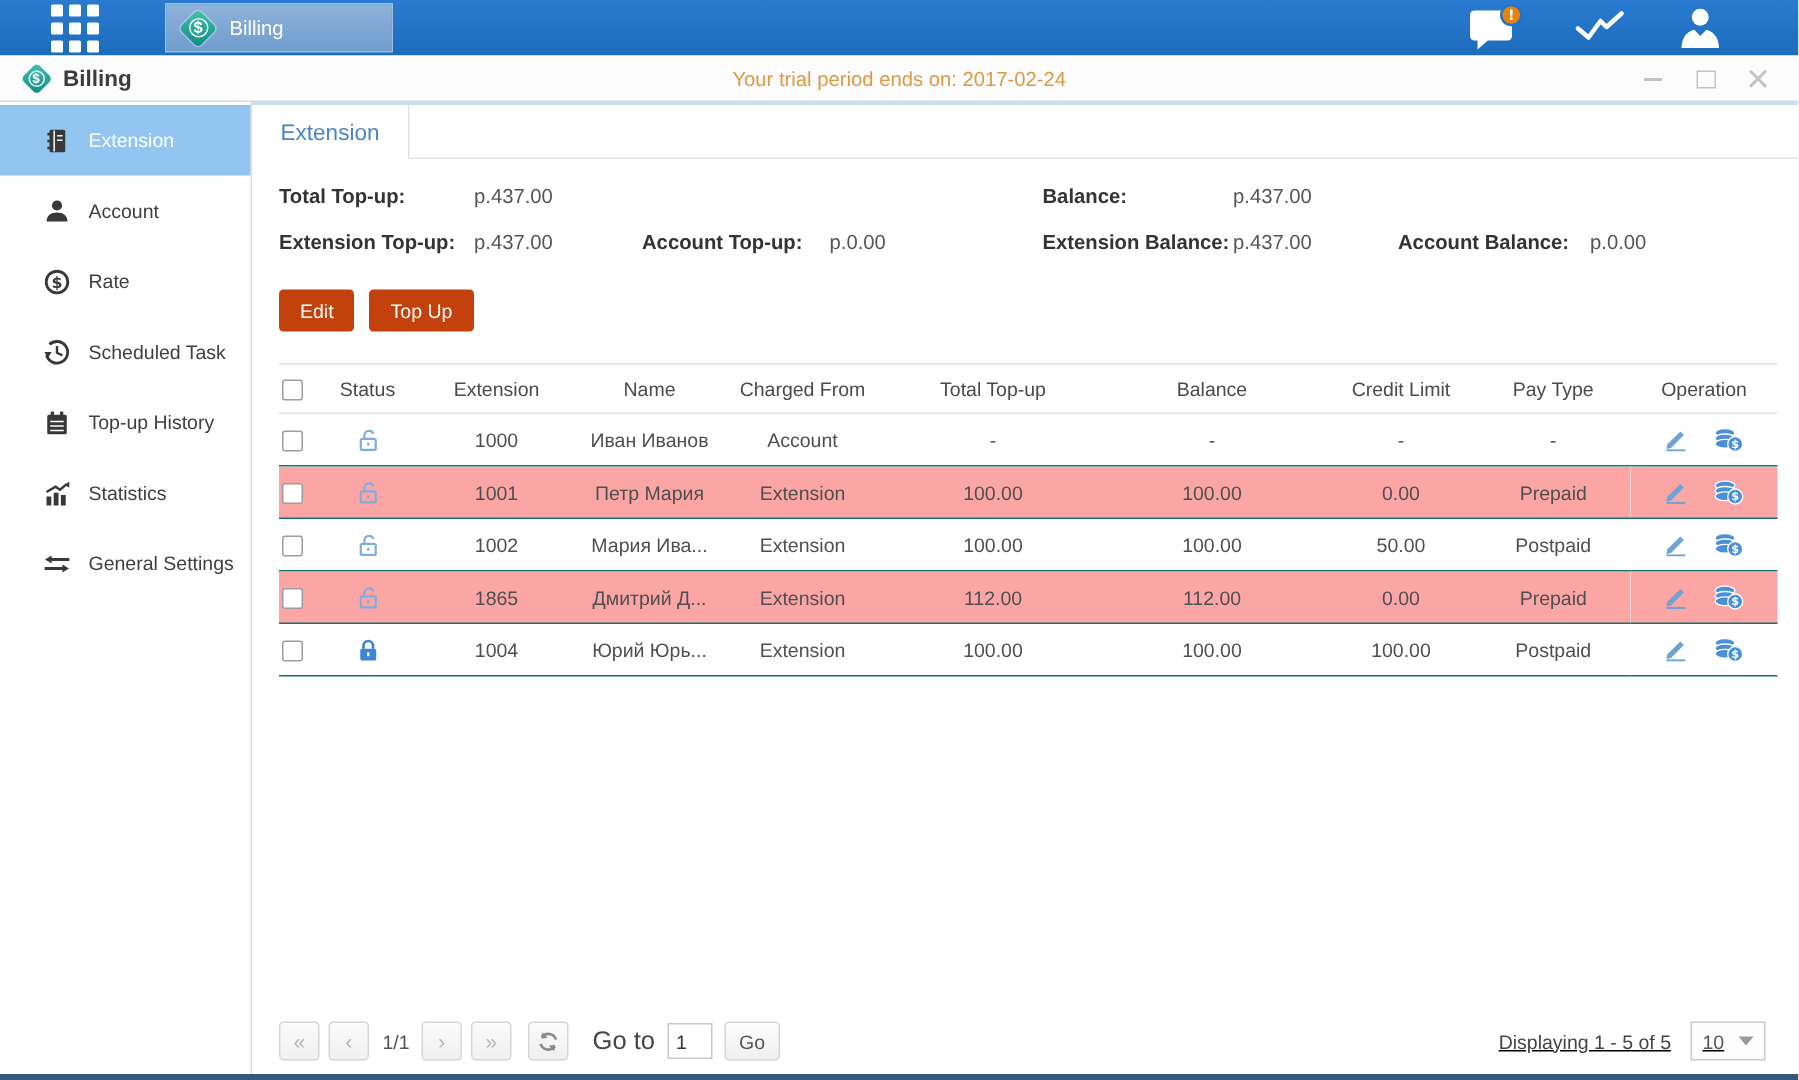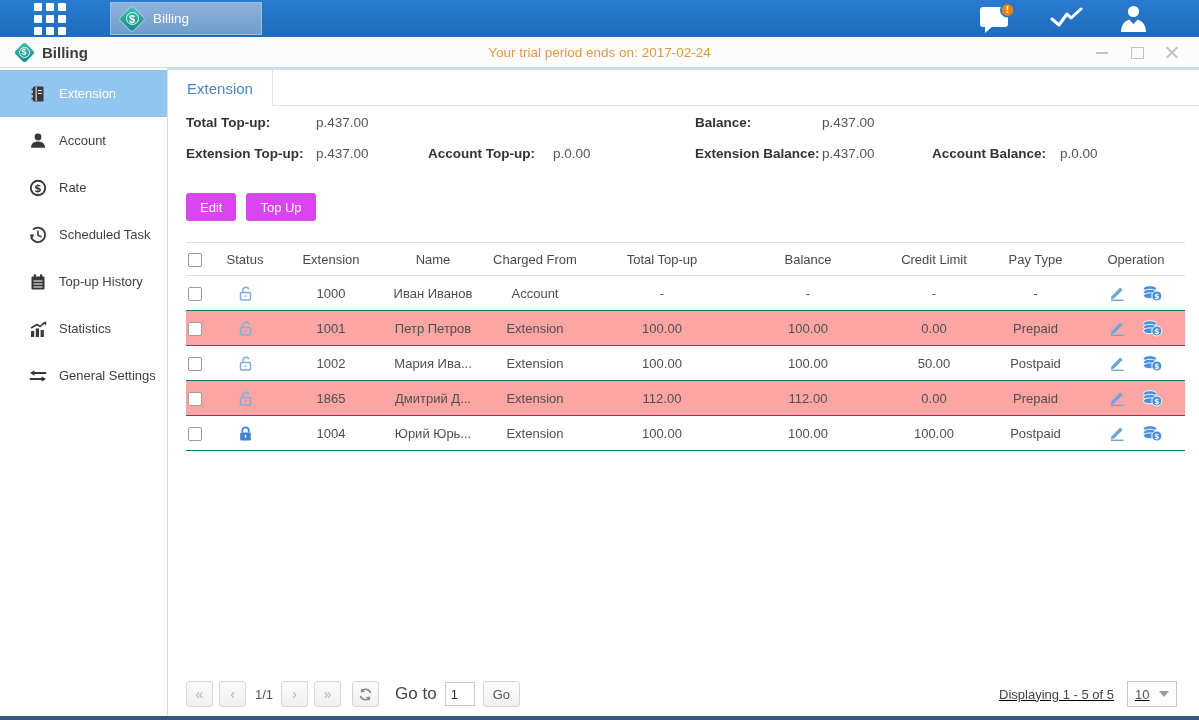--- a/index.html
+++ b/index.html
@@ -45,29 +45,29 @@
     font-size:13px; color:#3f3f3f; cursor:pointer; }
   .sb-item.selected { background:#92c6f0; color:#fff; }
   .sb-icon { width:18px; height:18px; display:flex; flex:0 0 auto; }
 
   .content { flex:1; position:relative; border-top:2px solid #cadff2; background:#fff; }
   .tabbar { height:36px; display:flex; box-shadow:inset 0 -1px 0 #e3e3e3; }
   .tab { height:36px; width:105px; background:#fff; border-right:1px solid #e3e3e3;
     display:flex; align-items:center; justify-content:center; font-size:15px; color:#4a86c2; cursor:pointer; }
 
   .summary { margin-top:9px; }
-  .sum-line { display:flex; height:31px; padding-left:18px; font-size:13.5px; }
+  .sum-line { display:flex; align-items:center; height:31px; padding-left:18px; font-size:13.5px; }
   .sum-left { width:509px; display:flex; }
   .sum-right { flex:1; display:flex; }
   .lbl { font-weight:bold; color:#333; }
   .val { color:#555; }
   .w130{width:130px;} .w112{width:112px;} .w125{width:125px;} .w127{width:127px;} .w110{width:110px;} .w128{width:128px;}
 
   .btn-row { margin:16px 0 0 18px; display:flex; gap:10px; }
-  .btn-blue { background:#d946ef; color:#fff; border:none; border-radius:3px; height:28px;
+  .btn-blue { background:#c2410c; color:#fff; border:none; border-radius:3px; height:28px;
     padding:0 14px; font-size:13px; font-family:inherit; cursor:pointer; }
 
   table.ext-table { margin:21px 14px 0 18px; width:calc(100% - 32px); border-collapse:collapse; table-layout:fixed; }
   .ext-table th { height:33px; font-weight:normal; font-size:13px; color:#4a4a4a; text-align:center;
     border-top:1px solid #dfdfdf; border-bottom:1px solid #dfdfdf; overflow:hidden; white-space:nowrap; }
   .ext-table td { height:35px; font-size:13px; color:#4f4f4f; text-align:center;
     border-bottom:1px solid #0f766e; overflow:hidden; white-space:nowrap; }
   .ext-table tr.striped { background:#fca5a5; }
   .ext-table .c-check { text-align:left; padding-left:2px; }
   .checkbox { width:14px; height:14px; border:1px solid #9e9e9e; border-radius:2px; background:#fff;
@@ -351,21 +351,21 @@
               <td><span class="status-ic">
                   <svg width="17" height="17" viewBox="0 0 16 16">
                     <g fill="none" stroke="#7faedc" stroke-width="1.4">
                       <rect x="3.3" y="7.1" width="9.4" height="7" rx="1"></rect>
                       <path d="M5.6 7.1 V4.9 A2.9 2.9 0 0 1 11.2 4"></path>
                       <line x1="8" y1="9.6" x2="8" y2="11.4"></line>
                     </g>
                   </svg>
                 </span></td>
               <td>1001</td>
-              <td>Петр Петров</td>
+              <td>Петр Мария</td>
               <td>Extension</td>
               <td>100.00</td>
               <td>100.00</td>
               <td>0.00</td>
               <td>Prepaid</td>
               <td class="c-op"><span class="op-ic">
                   <svg width="17" height="16" viewBox="0 0 17 16" fill="#6fa3d6">
                     <path d="M2.6 11.2 L11.2 2.6 L13.6 5 L5 13.6 L1.9 14.3 Z"></path>
                     <rect x="2" y="14.6" width="12.5" height="1.4"></rect>
                   </svg>

